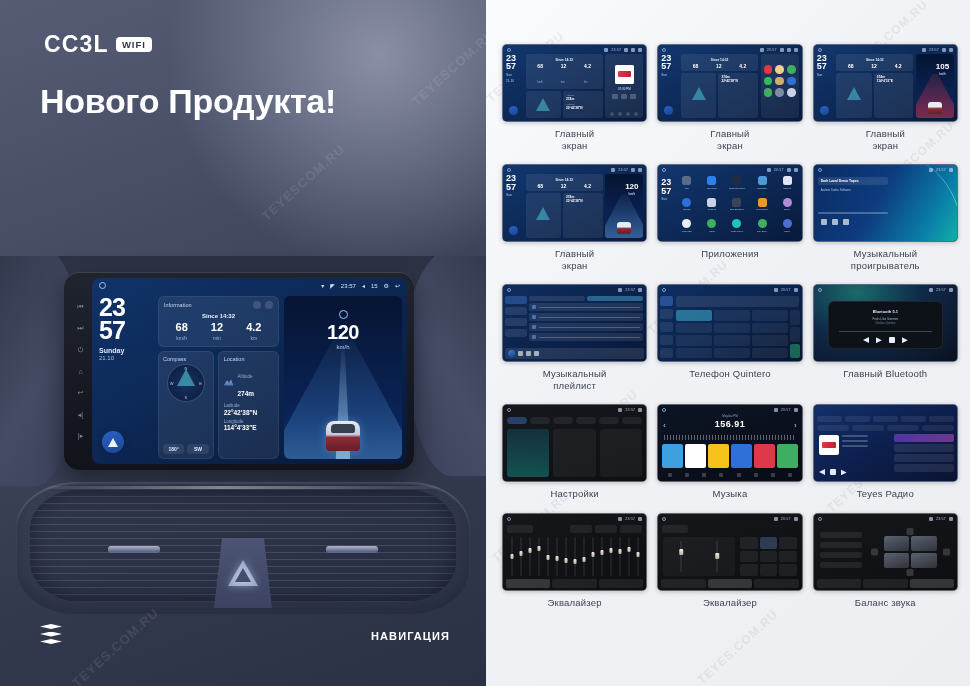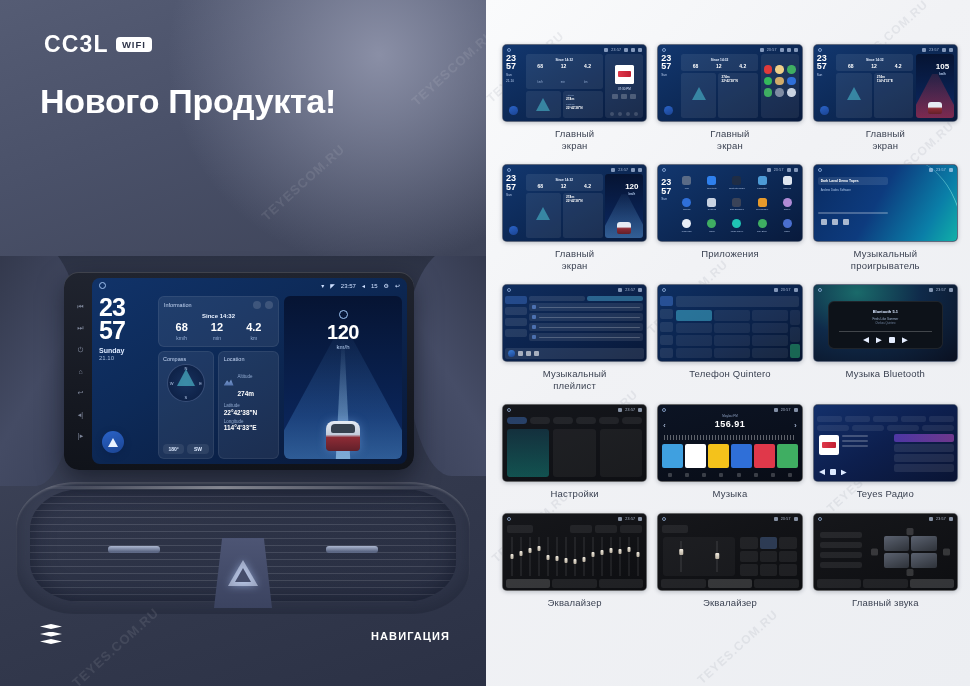--- a/index.html
+++ b/index.html
@@ -1110,21 +1110,21 @@
             <div class="t-btm-bar"></div>
             <div class="t-btm-ctrl">
               <i style="transform:rotate(180deg)"></i>
               <i></i>
               <i class="sq"></i>
               <i></i>
             </div>
           </div>
         </div>
         <div class="cap">
-          <div>Музыка Bluetooth</div>
+          <div>Главный Bluetooth</div>
         </div>
       </div>
 
       <div class="cell">
         <div class="thumb dark">
           <div class="t-set"></div>
           <div class="t-home"></div>
           <div class="t-status">
             <i></i>
             <span class="tm">23:57</span>
@@ -1366,19 +1366,19 @@
             <span class="t-bal-btn lf"></span>
             <span class="t-bal-btn rt"></span>
           </div>
           <div class="t-eq-foot">
             <i></i>
             <i></i>
             <i class="on"></i>
           </div>
         </div>
         <div class="cap">
-          <div>Главный звука</div>
+          <div>Баланс звука</div>
         </div>
       </div>
 
     </div>
   </div>
 </div>
 
 </body></html>

